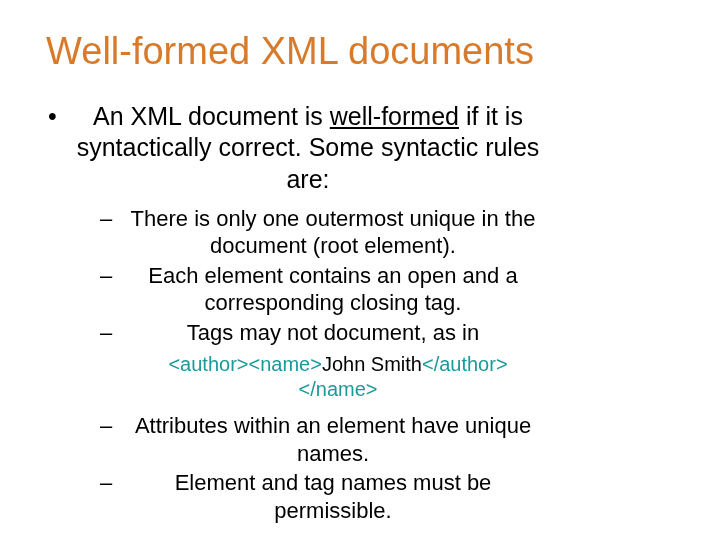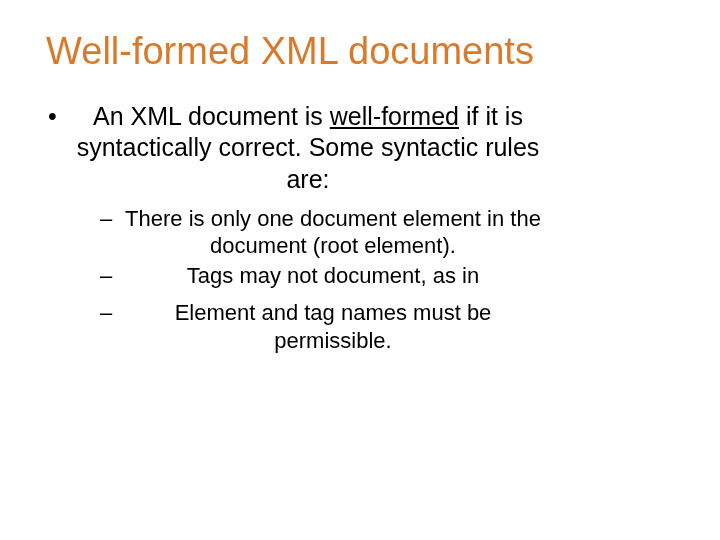--- a/index.html
+++ b/index.html
@@ -75,23 +75,28 @@
 <body>
 
 <div class="slide">
   <h1 class="title">Well-formed XML documents</h1>
 
   <ul class="top">
     <li>
       <span>An XML document is </span><span class="underline">well-formed</span><span> if it is syntactically correct. Some syntactic rules are:</span>
 
       <ul class="sub">
-        <li>There is only one document element in the document (root element).</li>
+        <li>There is only one outermost unique in the document (root element).</li>
+        <li>Each element contains an open and a corresponding closing tag.</li>
         <li>Tags may not document, as in</li>
       </ul>
 
+      <div class="code-line">
+        <span class="tag">&lt;author&gt;</span><span class="tag">&lt;name&gt;</span><span>John Smith</span><span class="tag">&lt;/author&gt;</span><span class="tag">&lt;/name&gt;</span>
+      </div>
 
       <ul class="sub">
+        <li>Attributes within an element have unique names.</li>
         <li>Element and tag names must be permissible.</li>
       </ul>
     </li>
   </ul>
 </div>
 
 </body></html>

